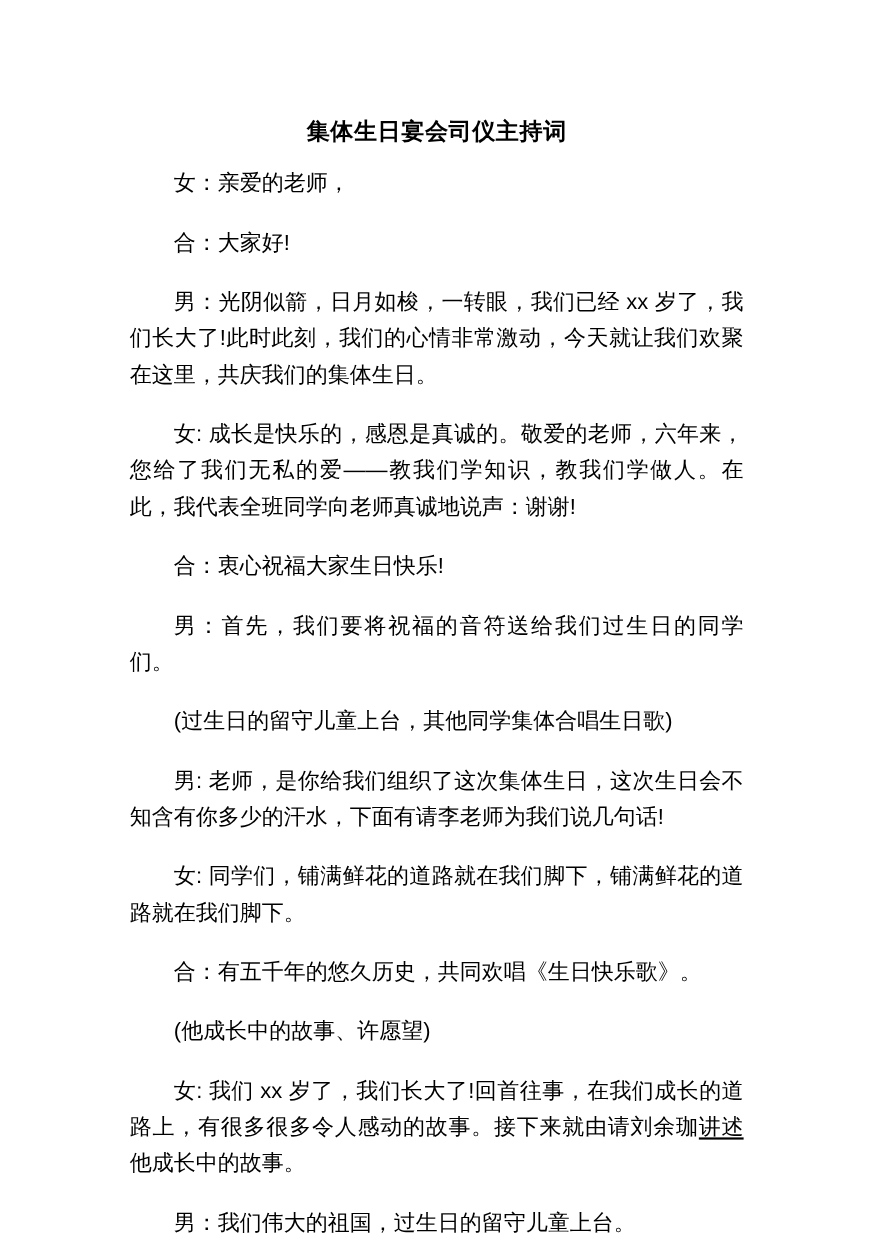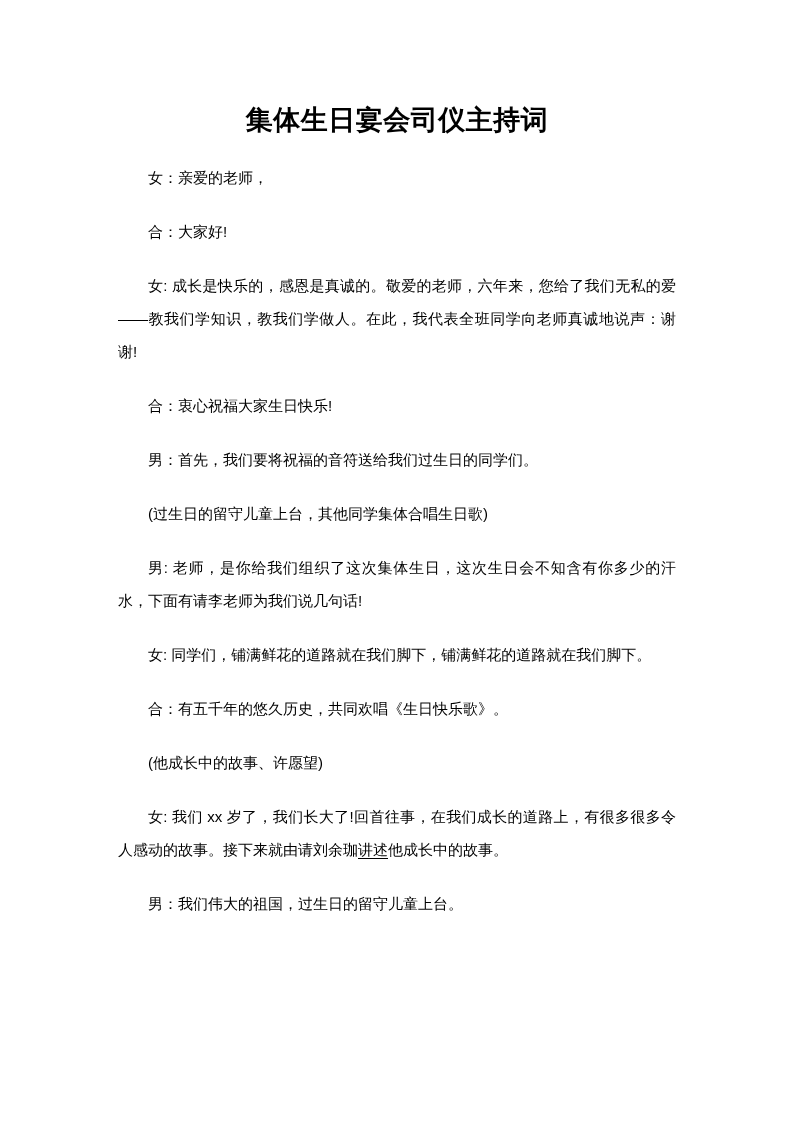--- a/index.html
+++ b/index.html
@@ -13,47 +13,48 @@
     height: 1123px;
     margin: 0 auto;
     background: #ffffff;
     box-sizing: border-box;
     padding: 106px 118px 40px 118px;
     font-family: "Liberation Sans", "DejaVu Sans", sans-serif;
     color: #000000;
     overflow: hidden;
   }
   .doc-title {
-    margin: 0 0 27px 0;
-    font-size: 27px;
+    margin: 0 0 17px 0;
+    font-size: 21px;
     line-height: 28px;
     font-weight: 700;
     text-align: center;
     letter-spacing: 0.5px;
   }
   .doc-body p {
     margin: 0 0 21px 0;
-    font-size: 15px;
+    font-size: 20px;
     line-height: 33px;
     text-align: justify;
     text-indent: 2em;
     word-break: break-all;
   }
   .doc-body p u {
     text-underline-offset: 3px;
   }
 </style>
 </head>
 <body>
 
 <div class="page">
   <h1 class="doc-title">集体生日宴会司仪主持词</h1>
   <div class="doc-body">
       <p>女：亲爱的老师，</p>
       <p>合：大家好!</p>
+      <p>男：光阴似箭，日月如梭，一转眼，我们已经 xx 岁了，我们长大了!此时此刻，我们的心情非常激动，今天就让我们欢聚在这里，共庆我们的集体生日。</p>
       <p>女: 成长是快乐的，感恩是真诚的。敬爱的老师，六年来，您给了我们无私的爱——教我们学知识，教我们学做人。在此，我代表全班同学向老师真诚地说声：谢谢!</p>
       <p>合：衷心祝福大家生日快乐!</p>
       <p>男：首先，我们要将祝福的音符送给我们过生日的同学们。</p>
       <p>(过生日的留守儿童上台，其他同学集体合唱生日歌)</p>
       <p>男: 老师，是你给我们组织了这次集体生日，这次生日会不知含有你多少的汗水，下面有请李老师为我们说几句话!</p>
       <p>女: 同学们，铺满鲜花的道路就在我们脚下，铺满鲜花的道路就在我们脚下。</p>
       <p>合：有五千年的悠久历史，共同欢唱《生日快乐歌》。</p>
       <p>(他成长中的故事、许愿望)</p>
       <p>女: 我们 xx 岁了，我们长大了!回首往事，在我们成长的道路上，有很多很多令人感动的故事。接下来就由请刘余珈<u>讲述</u>他成长中的故事。</p>
       <p>男：我们伟大的祖国，过生日的留守儿童上台。</p>

